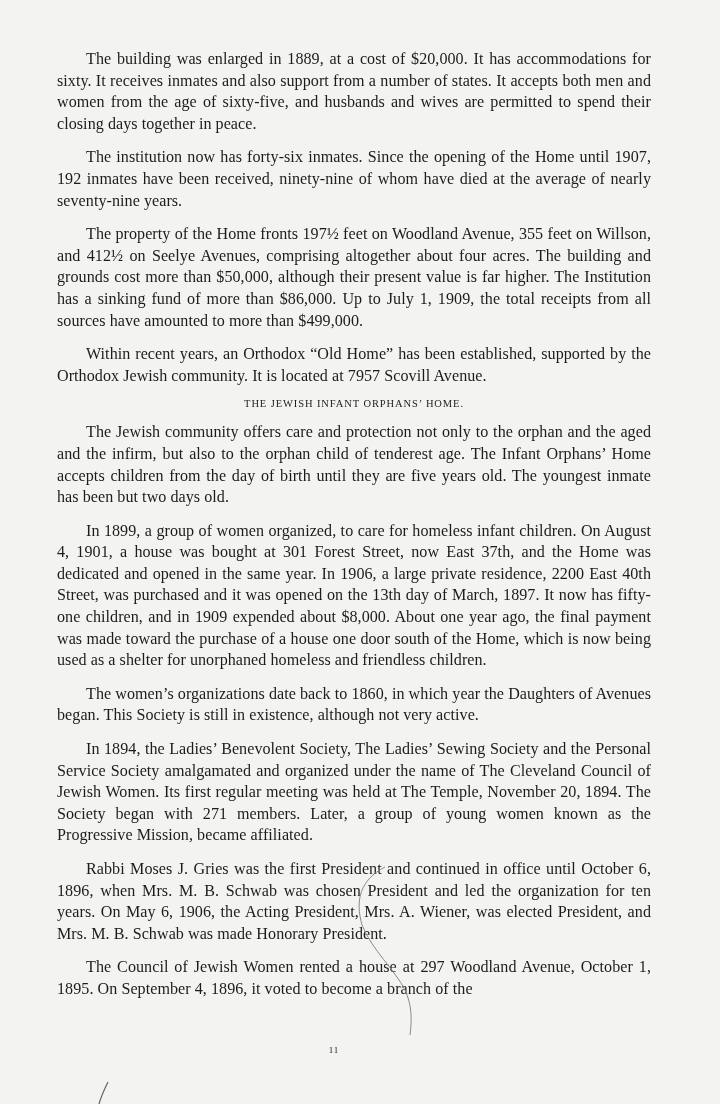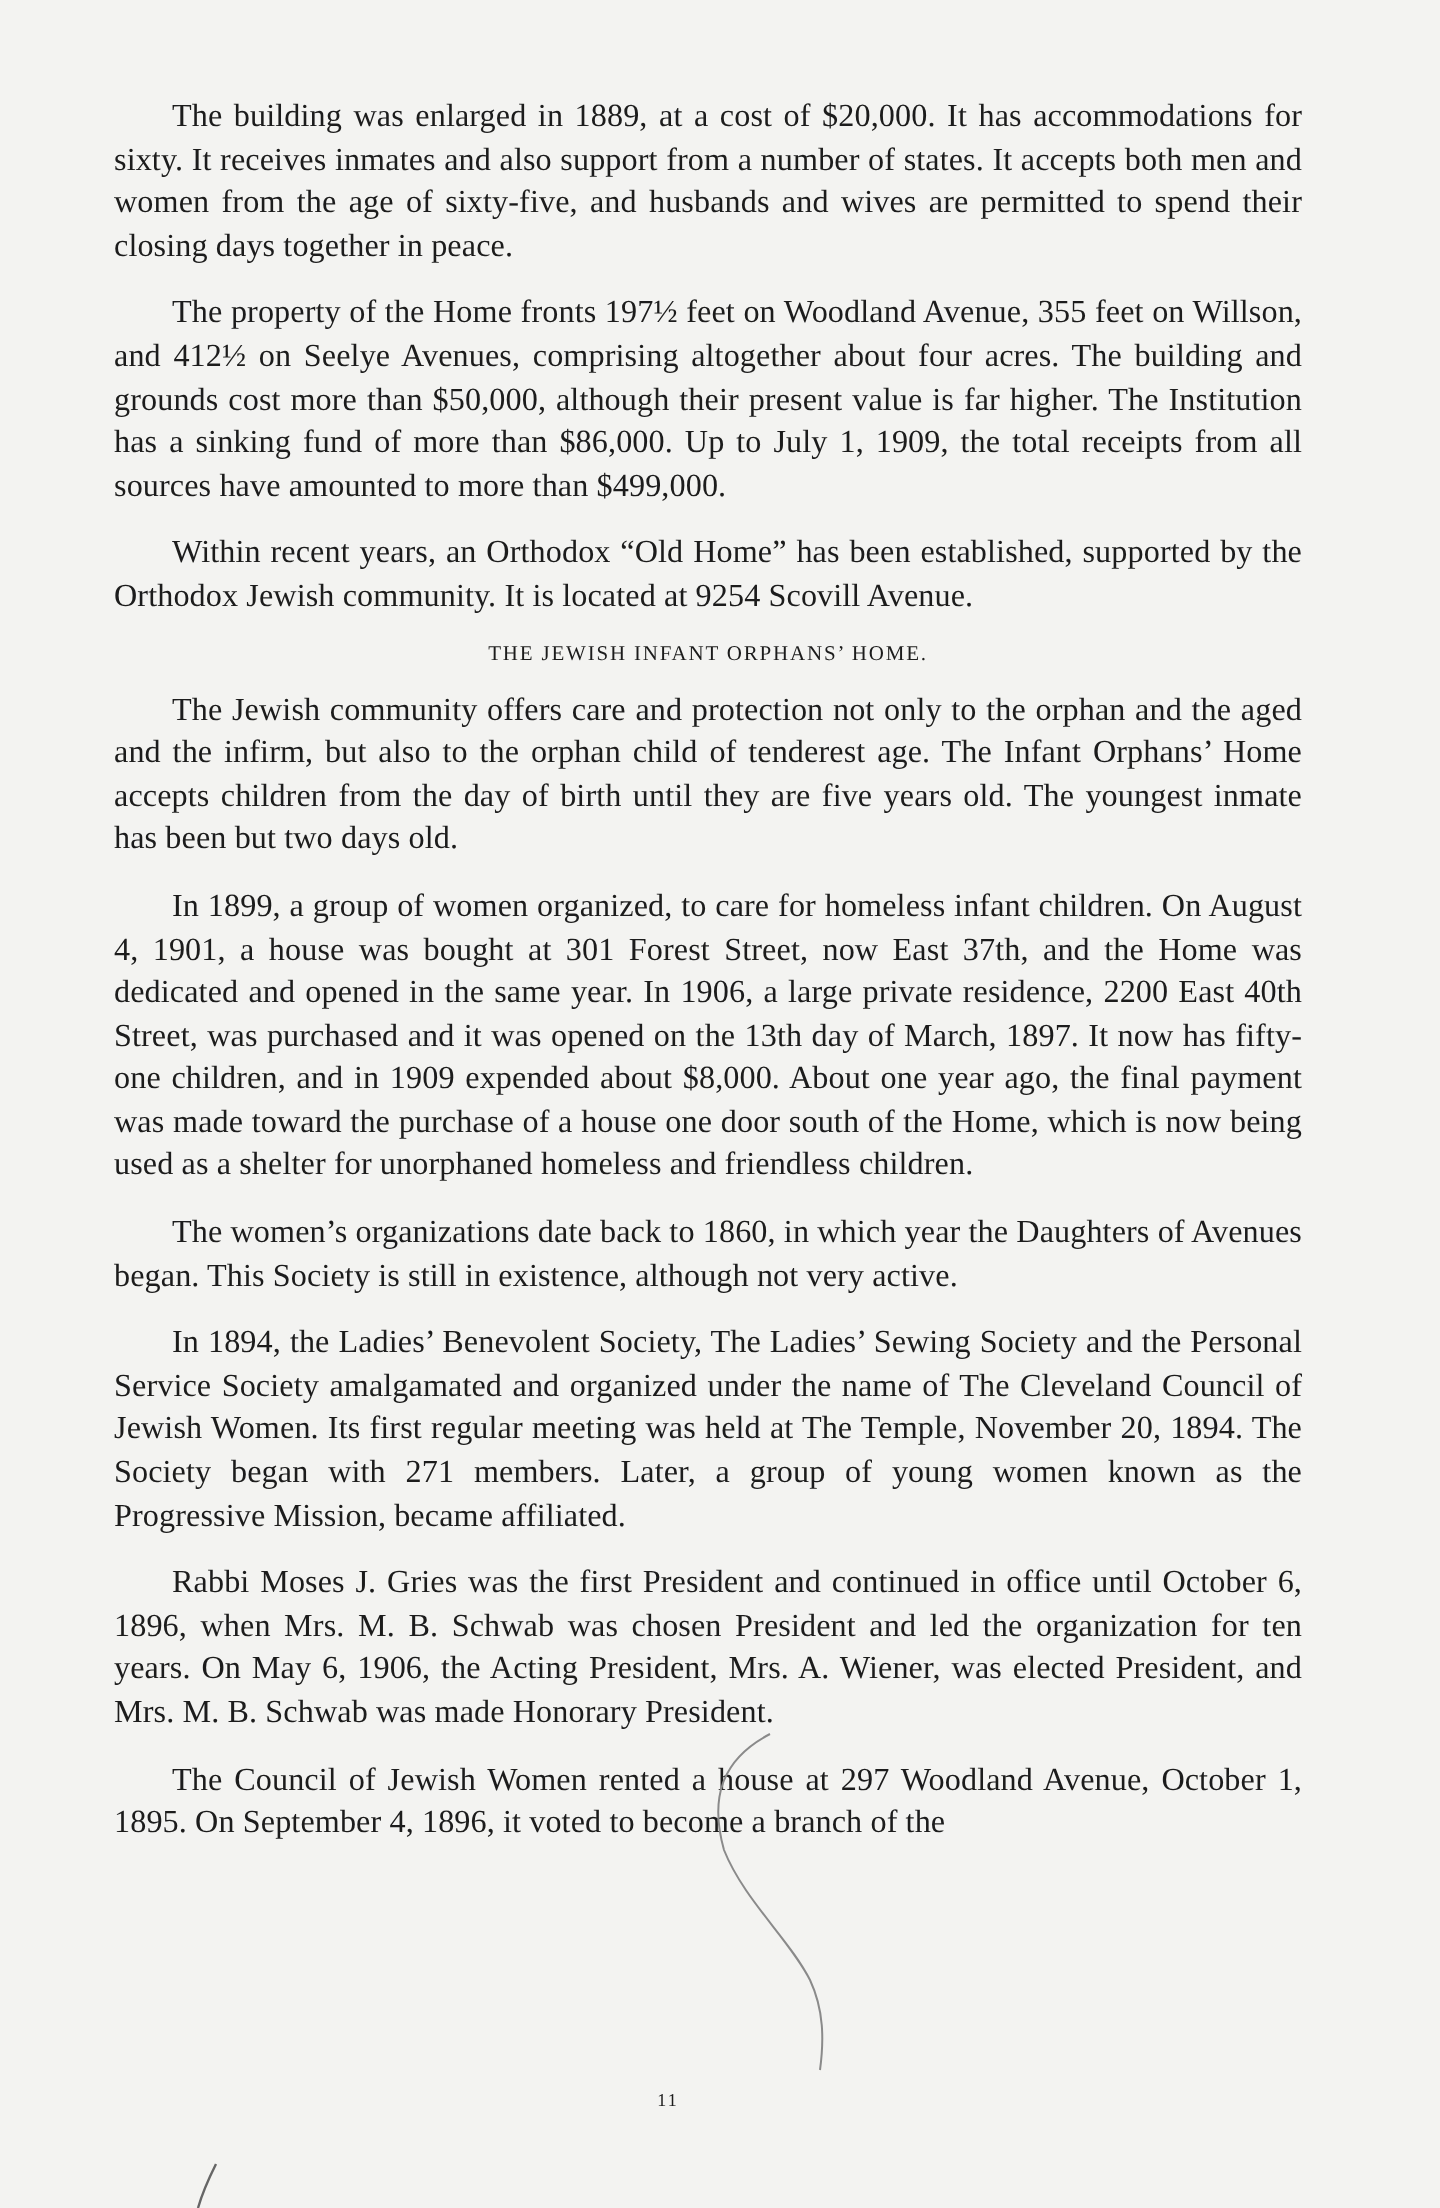--- a/index.html
+++ b/index.html
@@ -36,22 +36,23 @@
     position: absolute; left: 0; width: 668px; top: 1045px;
     text-align: center; font-size: 9px; letter-spacing: 1px;
   }
   .mark { position: absolute; pointer-events: none; }
 </style>
 </head>
 <body>
 
 <div class="page">
   <p class="para">The building was enlarged in 1889, at a cost of $20,000. It has accommodations for sixty. It receives inmates and also support from a number of states. It accepts both men and women from the age of sixty-five, and husbands and wives are permitted to spend their closing days together in peace.</p>
+  <p class="para">The institution now has forty-six inmates. Since the opening of the Home until 1907, 192 inmates have been received, ninety-nine of whom have died at the average of nearly seventy-nine years.</p>
   <p class="para">The property of the Home fronts 197½ feet on Woodland Avenue, 355 feet on Willson, and 412½ on Seelye Avenues, comprising altogether about four acres. The building and grounds cost more than $50,000, although their present value is far higher. The Institution has a sinking fund of more than $86,000. Up to July 1, 1909, the total receipts from all sources have amounted to more than $499,000.</p>
-  <p class="para">Within recent years, an Orthodox “Old Home” has been established, supported by the Orthodox Jewish community. It is located at 9254 Scovill Avenue.</p>
+  <p class="para">Within recent years, an Orthodox “Old Home” has been established, supported by the Orthodox Jewish community. It is located at 7957 Scovill Avenue.</p>
 
   <h2 class="section-heading h1">The Jewish Infant Orphans’ Home.</h2>
   <p class="para">The Jewish community offers care and protection not only to the orphan and the aged and the infirm, but also to the orphan child of tenderest age. The Infant Orphans’ Home accepts children from the day of birth until they are five years old. The youngest inmate has been but two days old.</p>
   <p class="para">In 1899, a group of women organized, to care for homeless infant children. On August 4, 1901, a house was bought at 301 Forest Street, now East 37th, and the Home was dedicated and opened in the same year. In 1906, a large private residence, 2200 East 40th Street, was purchased and it was opened on the 13th day of March, 1897. It now has fifty-one children, and in 1909 expended about $8,000. About one year ago, the final payment was made toward the purchase of a house one door south of the Home, which is now being used as a shelter for unorphaned homeless and friendless children.</p>
   <p class="para">The women’s organizations date back to 1860, in which year the Daughters of Avenues began. This Society is still in existence, although not very active.</p>
 
   <p class="para">In 1894, the Ladies’ Benevolent Society, The Ladies’ Sewing Society and the Personal Service Society amalgamated and organized under the name of The Cleveland Council of Jewish Women. Its first regular meeting was held at The Temple, November 20, 1894. The Society began with 271 members. Later, a group of young women known as the Progressive Mission, became affiliated.</p>
   <p class="para">Rabbi Moses J. Gries was the first President and continued in office until October 6, 1896, when Mrs. M. B. Schwab was chosen President and led the organization for ten years. On May 6, 1906, the Acting President, Mrs. A. Wiener, was elected President, and Mrs. M. B. Schwab was made Honorary President.</p>
   <p class="para">The Council of Jewish Women rented a house at 297 Woodland Avenue, October 1, 1895. On September 4, 1896, it voted to become a branch of the</p>
 </div>

